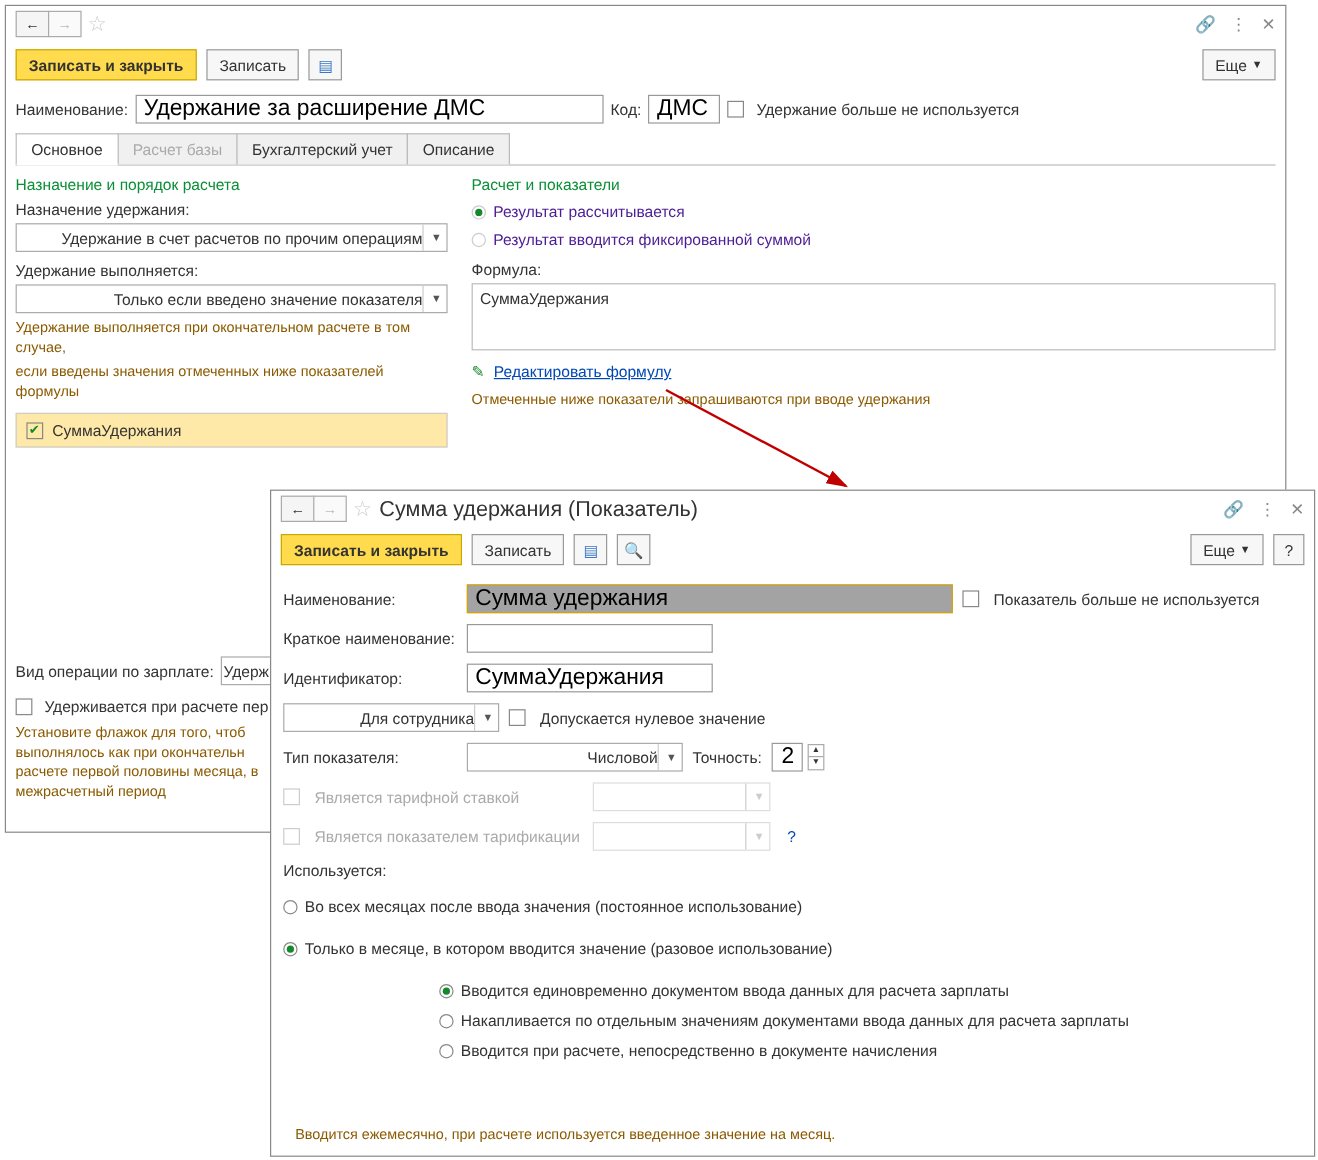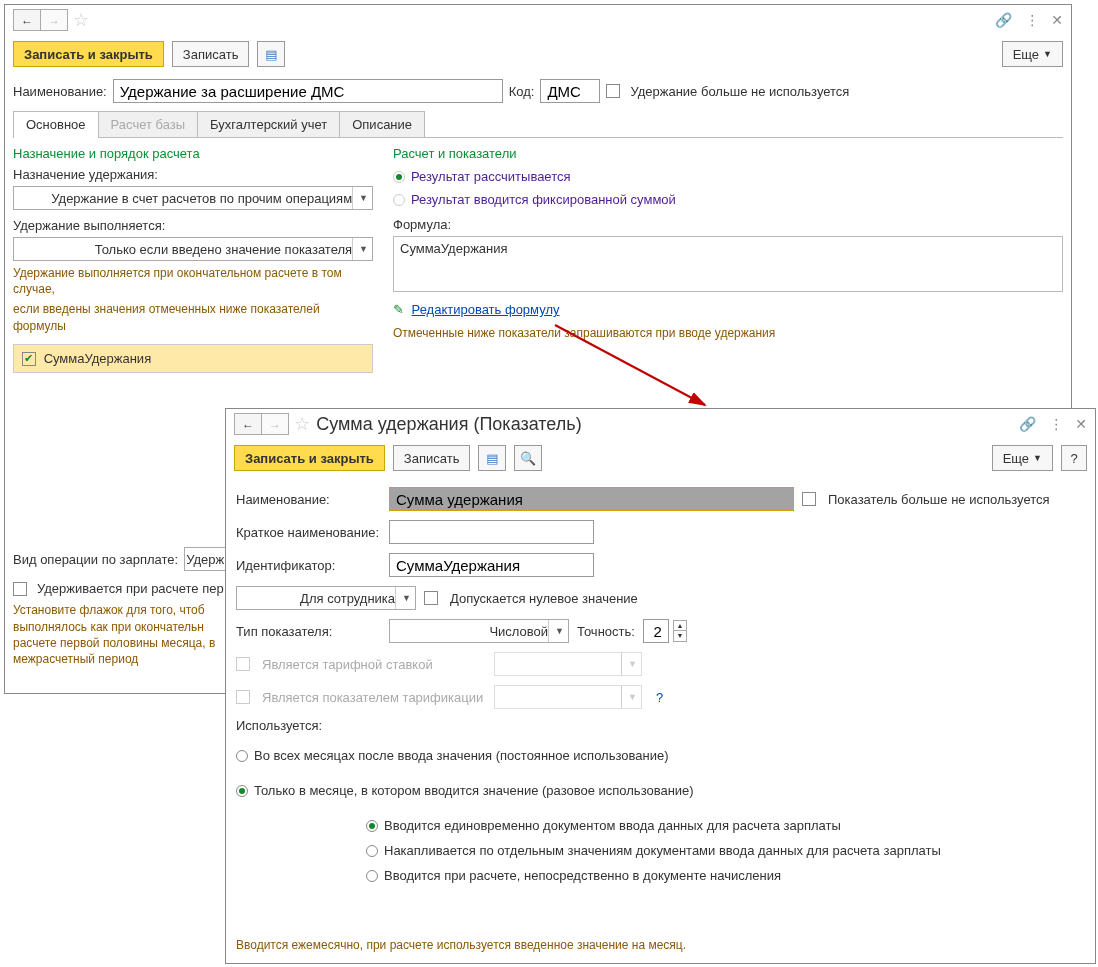--- a/index.html
+++ b/index.html
@@ -62,21 +62,21 @@
   .btn.yellow { background: #ffdb4d; border-color: #c9a800; font-weight: bold; }
   .btn.icon-only { width: 28px; justify-content: center; padding: 0; }
   .btn.more { margin-left: auto; }
   .btn .caret { margin-left: 4px; font-size: 9px; }
 
   .row { display: flex; align-items: center; padding: 2px 8px; gap: 6px; }
   .lbl { color: #333; }
   .input {
     border: 1px solid #999;
     padding: 3px 6px;
-    font-size: 15px;
+    font-size: 19px;
     height: 24px;
   }
   .input.sel { border-color: #d7a200; background: #a3a3a3; }
   .chk { width: 14px; height: 14px; border: 1px solid #888; display: inline-block; vertical-align: middle; margin-right: 4px; }
   .chk.on::after { content: '✔'; color: #14892c; font-size: 11px; position: relative; top: -3px; left: 1px; }
 
   .tabs {
     display: flex;
     border-bottom: 1px solid #bbb;
     margin: 6px 8px 0 8px;
@@ -373,14 +373,14 @@
             <span>Накапливается по отдельным значениям документами ввода данных для расчета зарплаты</span>
           </div>
         <div class="radio-row active">
             <span class="radio"></span>
             <span>Вводится при расчете, непосредственно в документе начисления</span>
           </div>
       </div>
     </div>
   </div>
 
-  <div class="brown" style="position:absolute; bottom:10px; left:10px;">Вводится ежемесячно, при расчете используется введенное значение на месяц.</div>
+  <div class="brown" style="position:absolute; bottom:10px; left:20px;">Вводится ежемесячно, при расчете используется введенное значение на месяц.</div>
 </div>
 
 </body></html>

